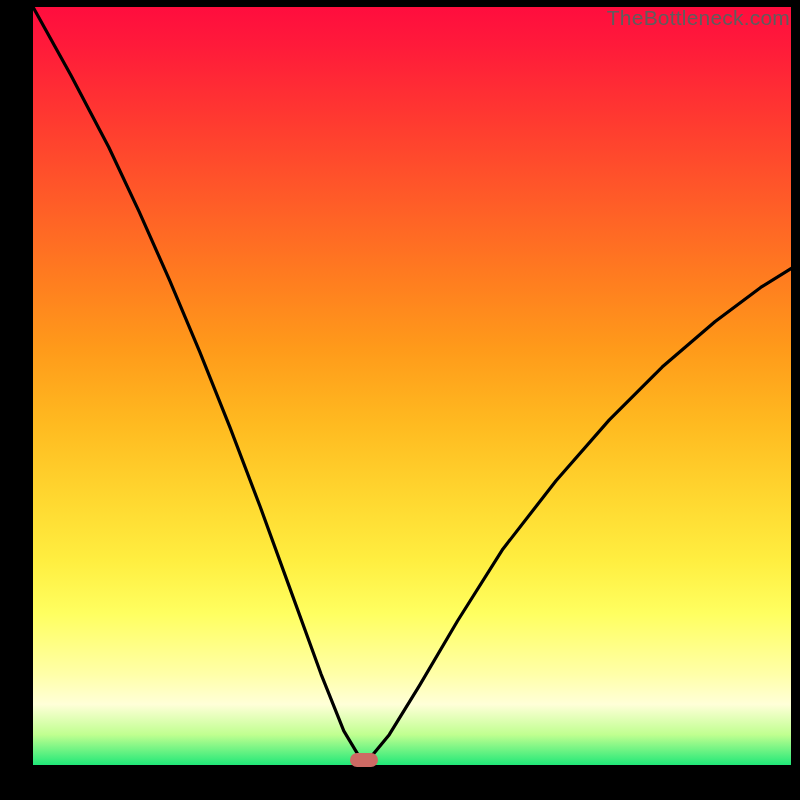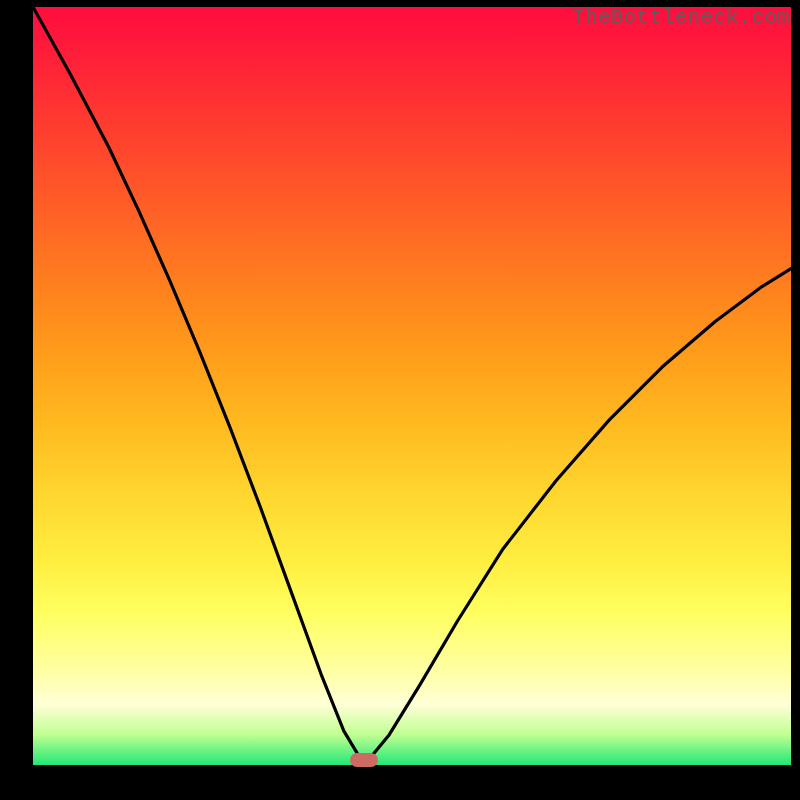--- a/index.html
+++ b/index.html
@@ -8,21 +8,20 @@
     width: 800px;
     height: 800px;
     background: #000000;
     overflow: hidden;
     font-family: Arial, Helvetica, sans-serif;
   }
   .chart-container {
     position: relative;
     width: 800px;
     height: 644px;
-    font-family: Liberation Mono, monospace;
   }
   .plot-area {
     position: absolute;
     left: 33px;
     top: 7px;
     width: 758px;
     height: 758px;
     background: linear-gradient(
       to bottom,
       #ff0d3e 0%,

